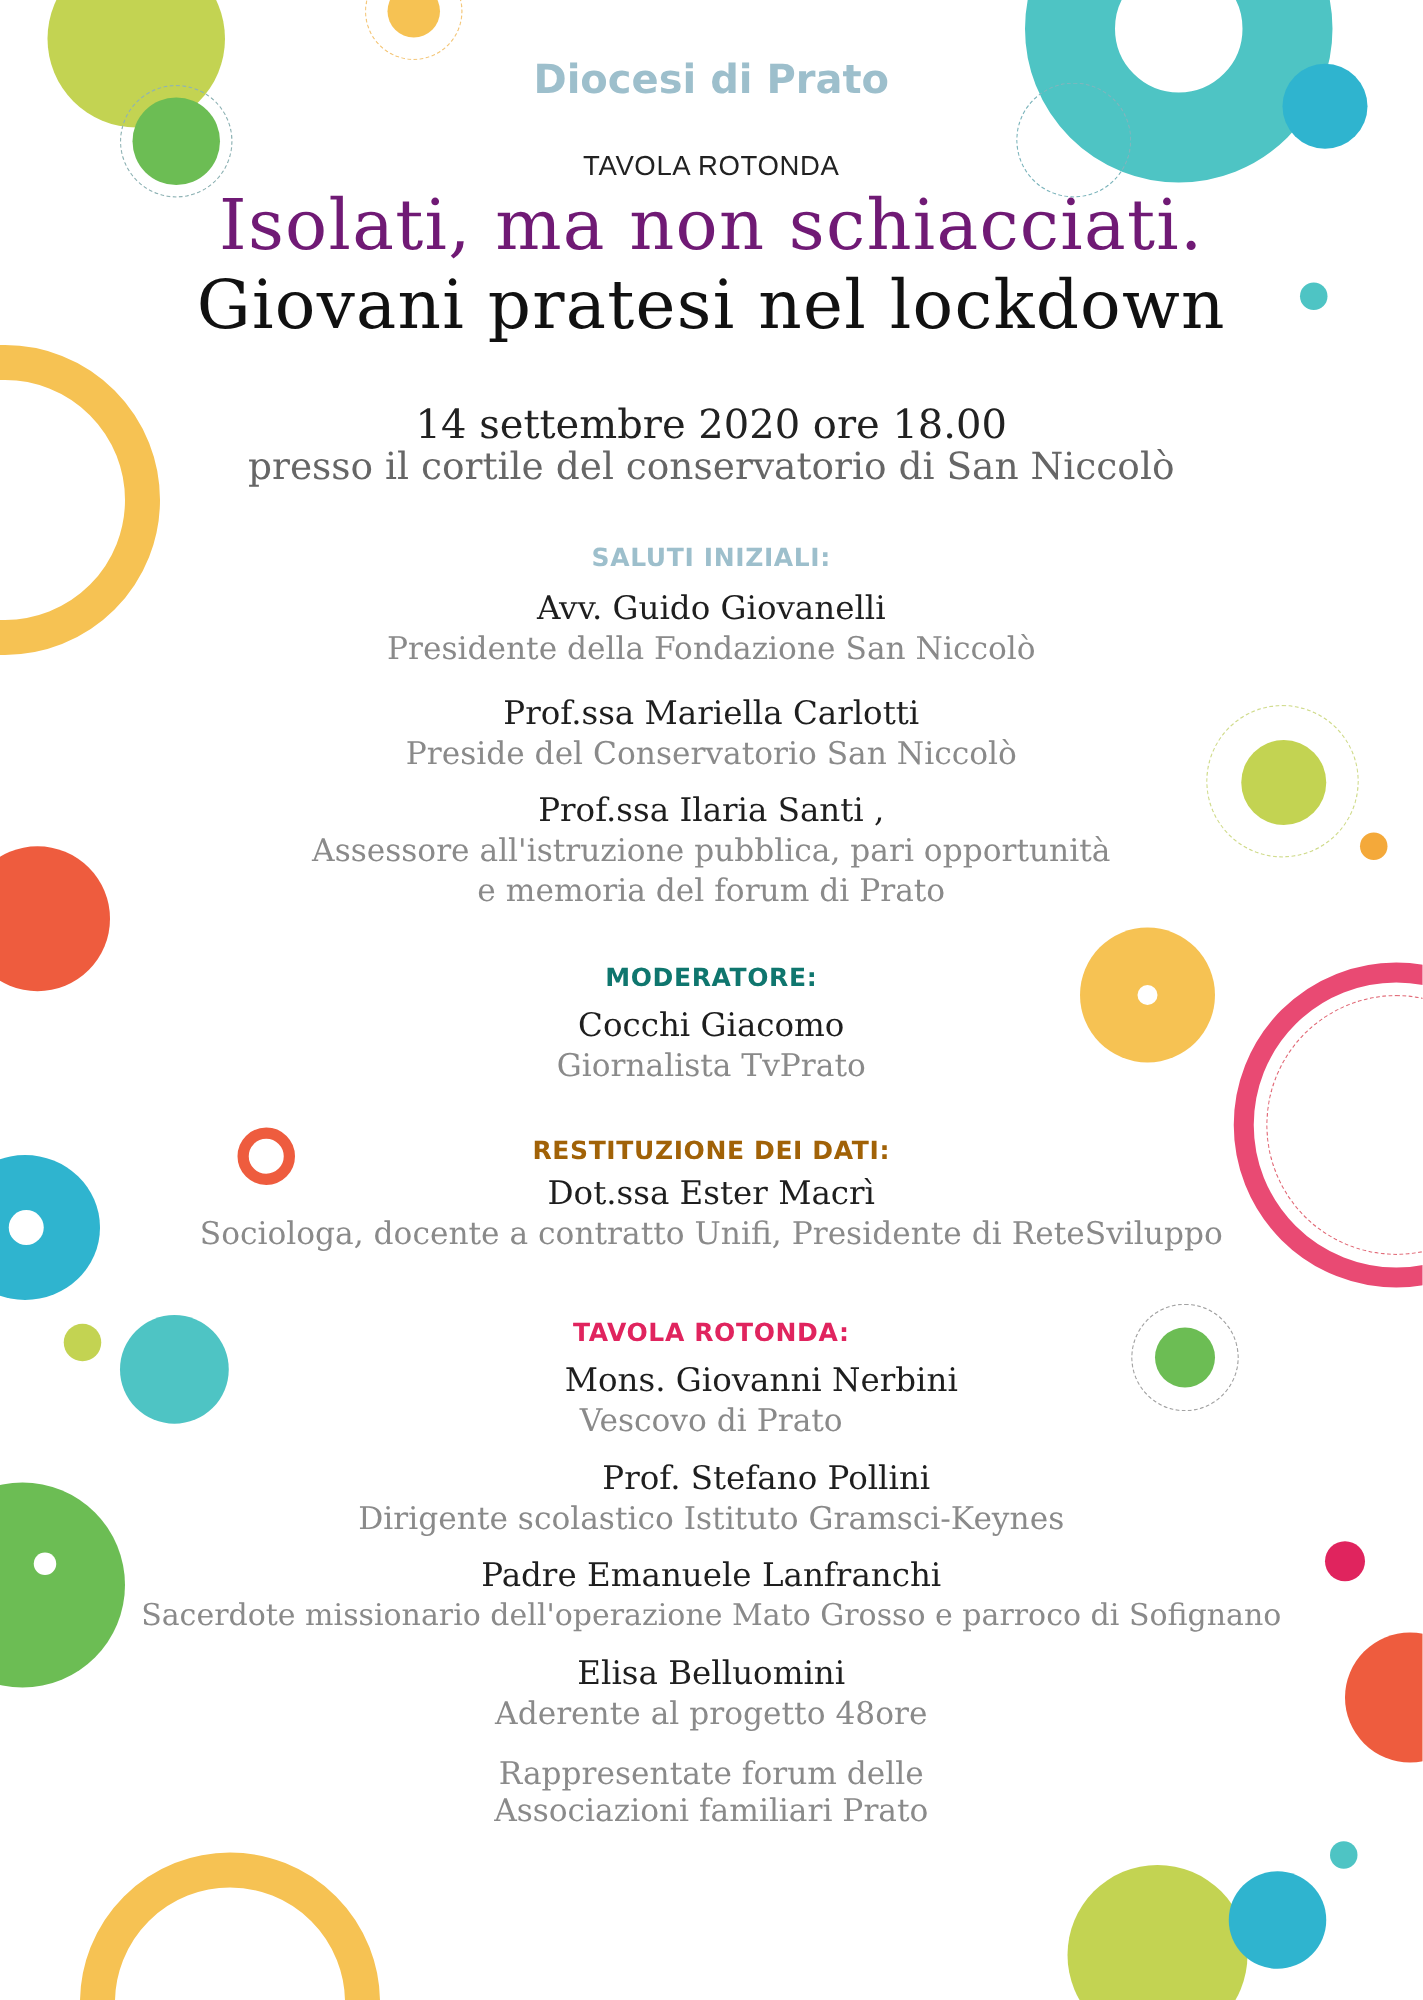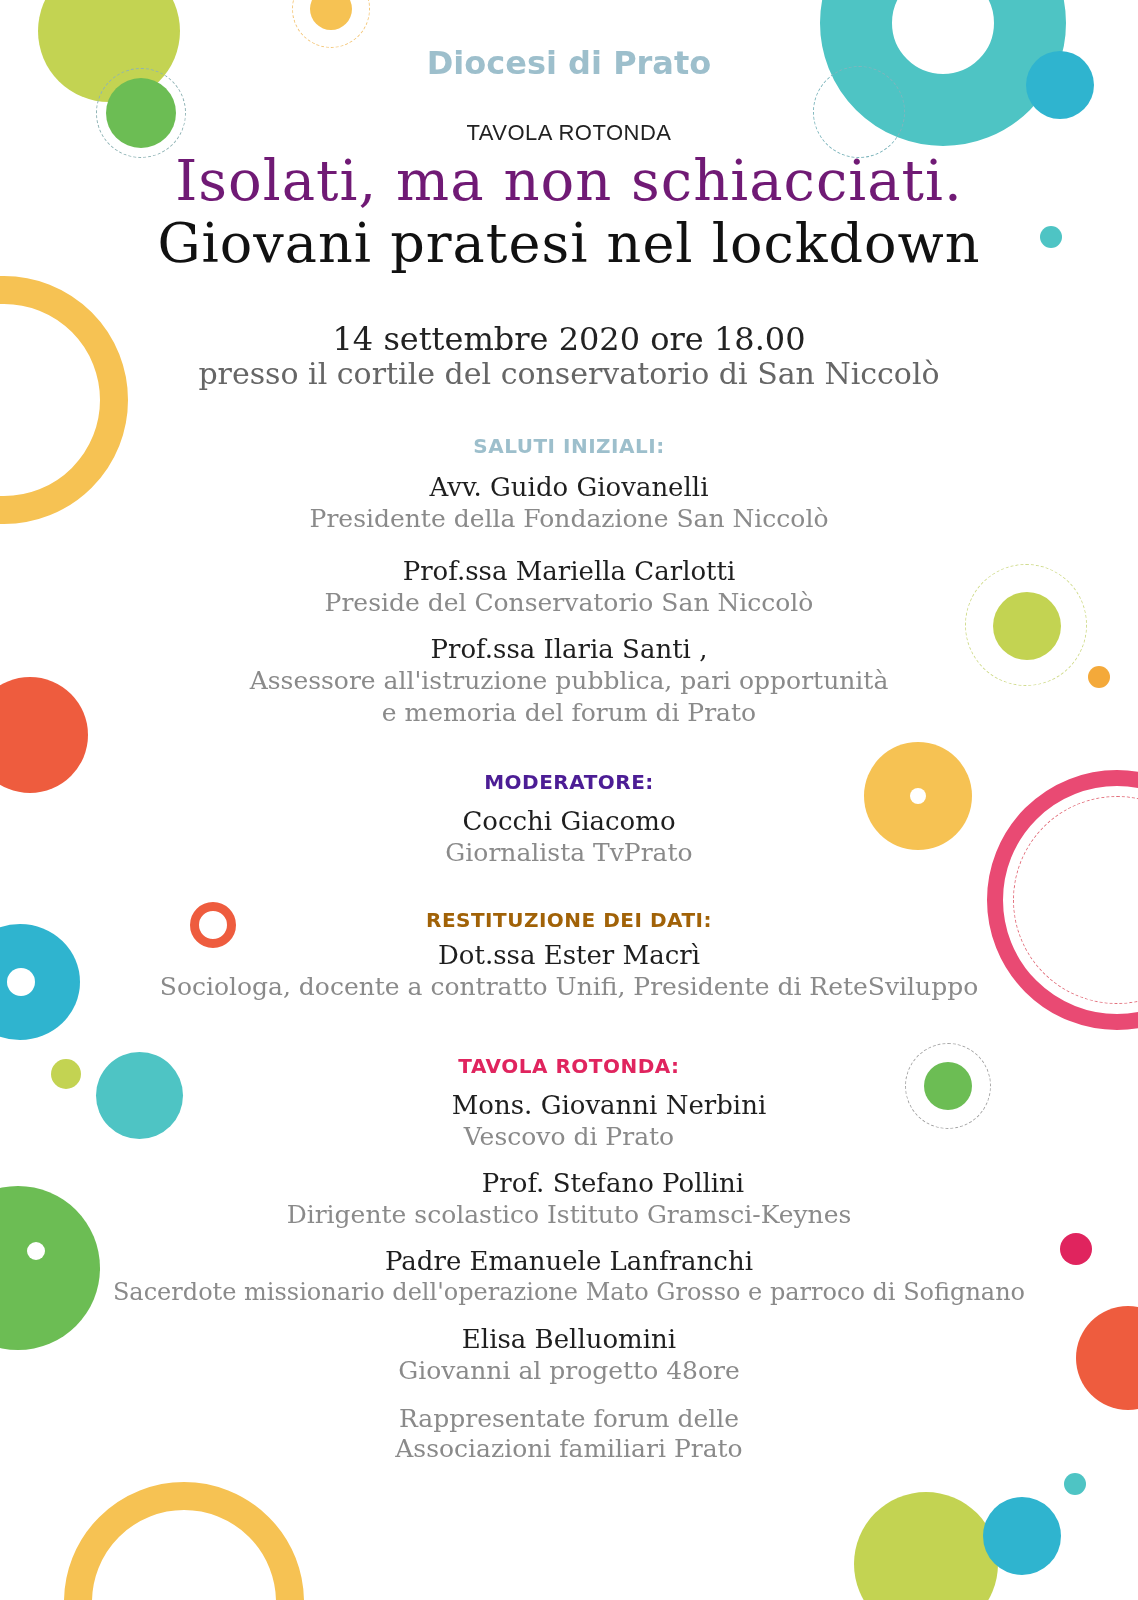--- a/index.html
+++ b/index.html
@@ -74,32 +74,32 @@
 
   <div class="line section" style="top:434px;color:#9dbfcc;">SALUTI INIZIALI:</div>
   <div class="line name" style="top:472px;">Avv. Guido Giovanelli</div>
   <div class="line role" style="top:504px;">Presidente della Fondazione San Niccolò</div>
   <div class="line name" style="top:556px;">Prof.ssa Mariella Carlotti</div>
   <div class="line role" style="top:588px;">Preside del Conservatorio San Niccolò</div>
   <div class="line name" style="top:634px;">Prof.ssa Ilaria Santi ,</div>
   <div class="line role" style="top:666px;">Assessore all'istruzione pubblica, pari opportunità</div>
   <div class="line role" style="top:698px;">e memoria del forum di Prato</div>
 
-  <div class="line section" style="top:770px;color:#4c1d95;">MODERATORE:</div>
+  <div class="line section" style="top:770px;color:#0f766e;">MODERATORE:</div>
   <div class="line name" style="top:806px;">Cocchi Giacomo</div>
   <div class="line role" style="top:838px;">Giornalista TvPrato</div>
 
   <div class="line section" style="top:908px;color:#a16207;">RESTITUZIONE DEI DATI:</div>
   <div class="line name" style="top:940px;">Dot.ssa Ester Macrì</div>
   <div class="line role" style="top:972px;">Sociologa, docente a contratto Unifi, Presidente di ReteSviluppo</div>
 
   <div class="line section" style="top:1054px;color:#e0245e;">TAVOLA ROTONDA:</div>
   <div class="line name" style="top:1090px;padding-left:40px;">Mons. Giovanni Nerbini</div>
   <div class="line role" style="top:1122px;">Vescovo di Prato</div>
   <div class="line name" style="top:1168px;margin-left:44px;">Prof. Stefano Pollini</div>
   <div class="line role" style="top:1200px;">Dirigente scolastico Istituto Gramsci-Keynes</div>
   <div class="line name" style="top:1246px;">Padre Emanuele Lanfranchi</div>
   <div class="line role" style="top:1278px;font-size:24px;">Sacerdote missionario dell'operazione Mato Grosso e parroco di Sofignano</div>
   <div class="line name" style="top:1324px;">Elisa Belluomini</div>
-  <div class="line role" style="top:1356px;">Giovanni al progetto 48ore</div>
+  <div class="line role" style="top:1356px;">Aderente al progetto 48ore</div>
   <div class="line role" style="top:1404px;">Rappresentate forum delle</div>
   <div class="line role" style="top:1434px;">Associazioni familiari Prato</div>
 </div>
 
 </body></html>

